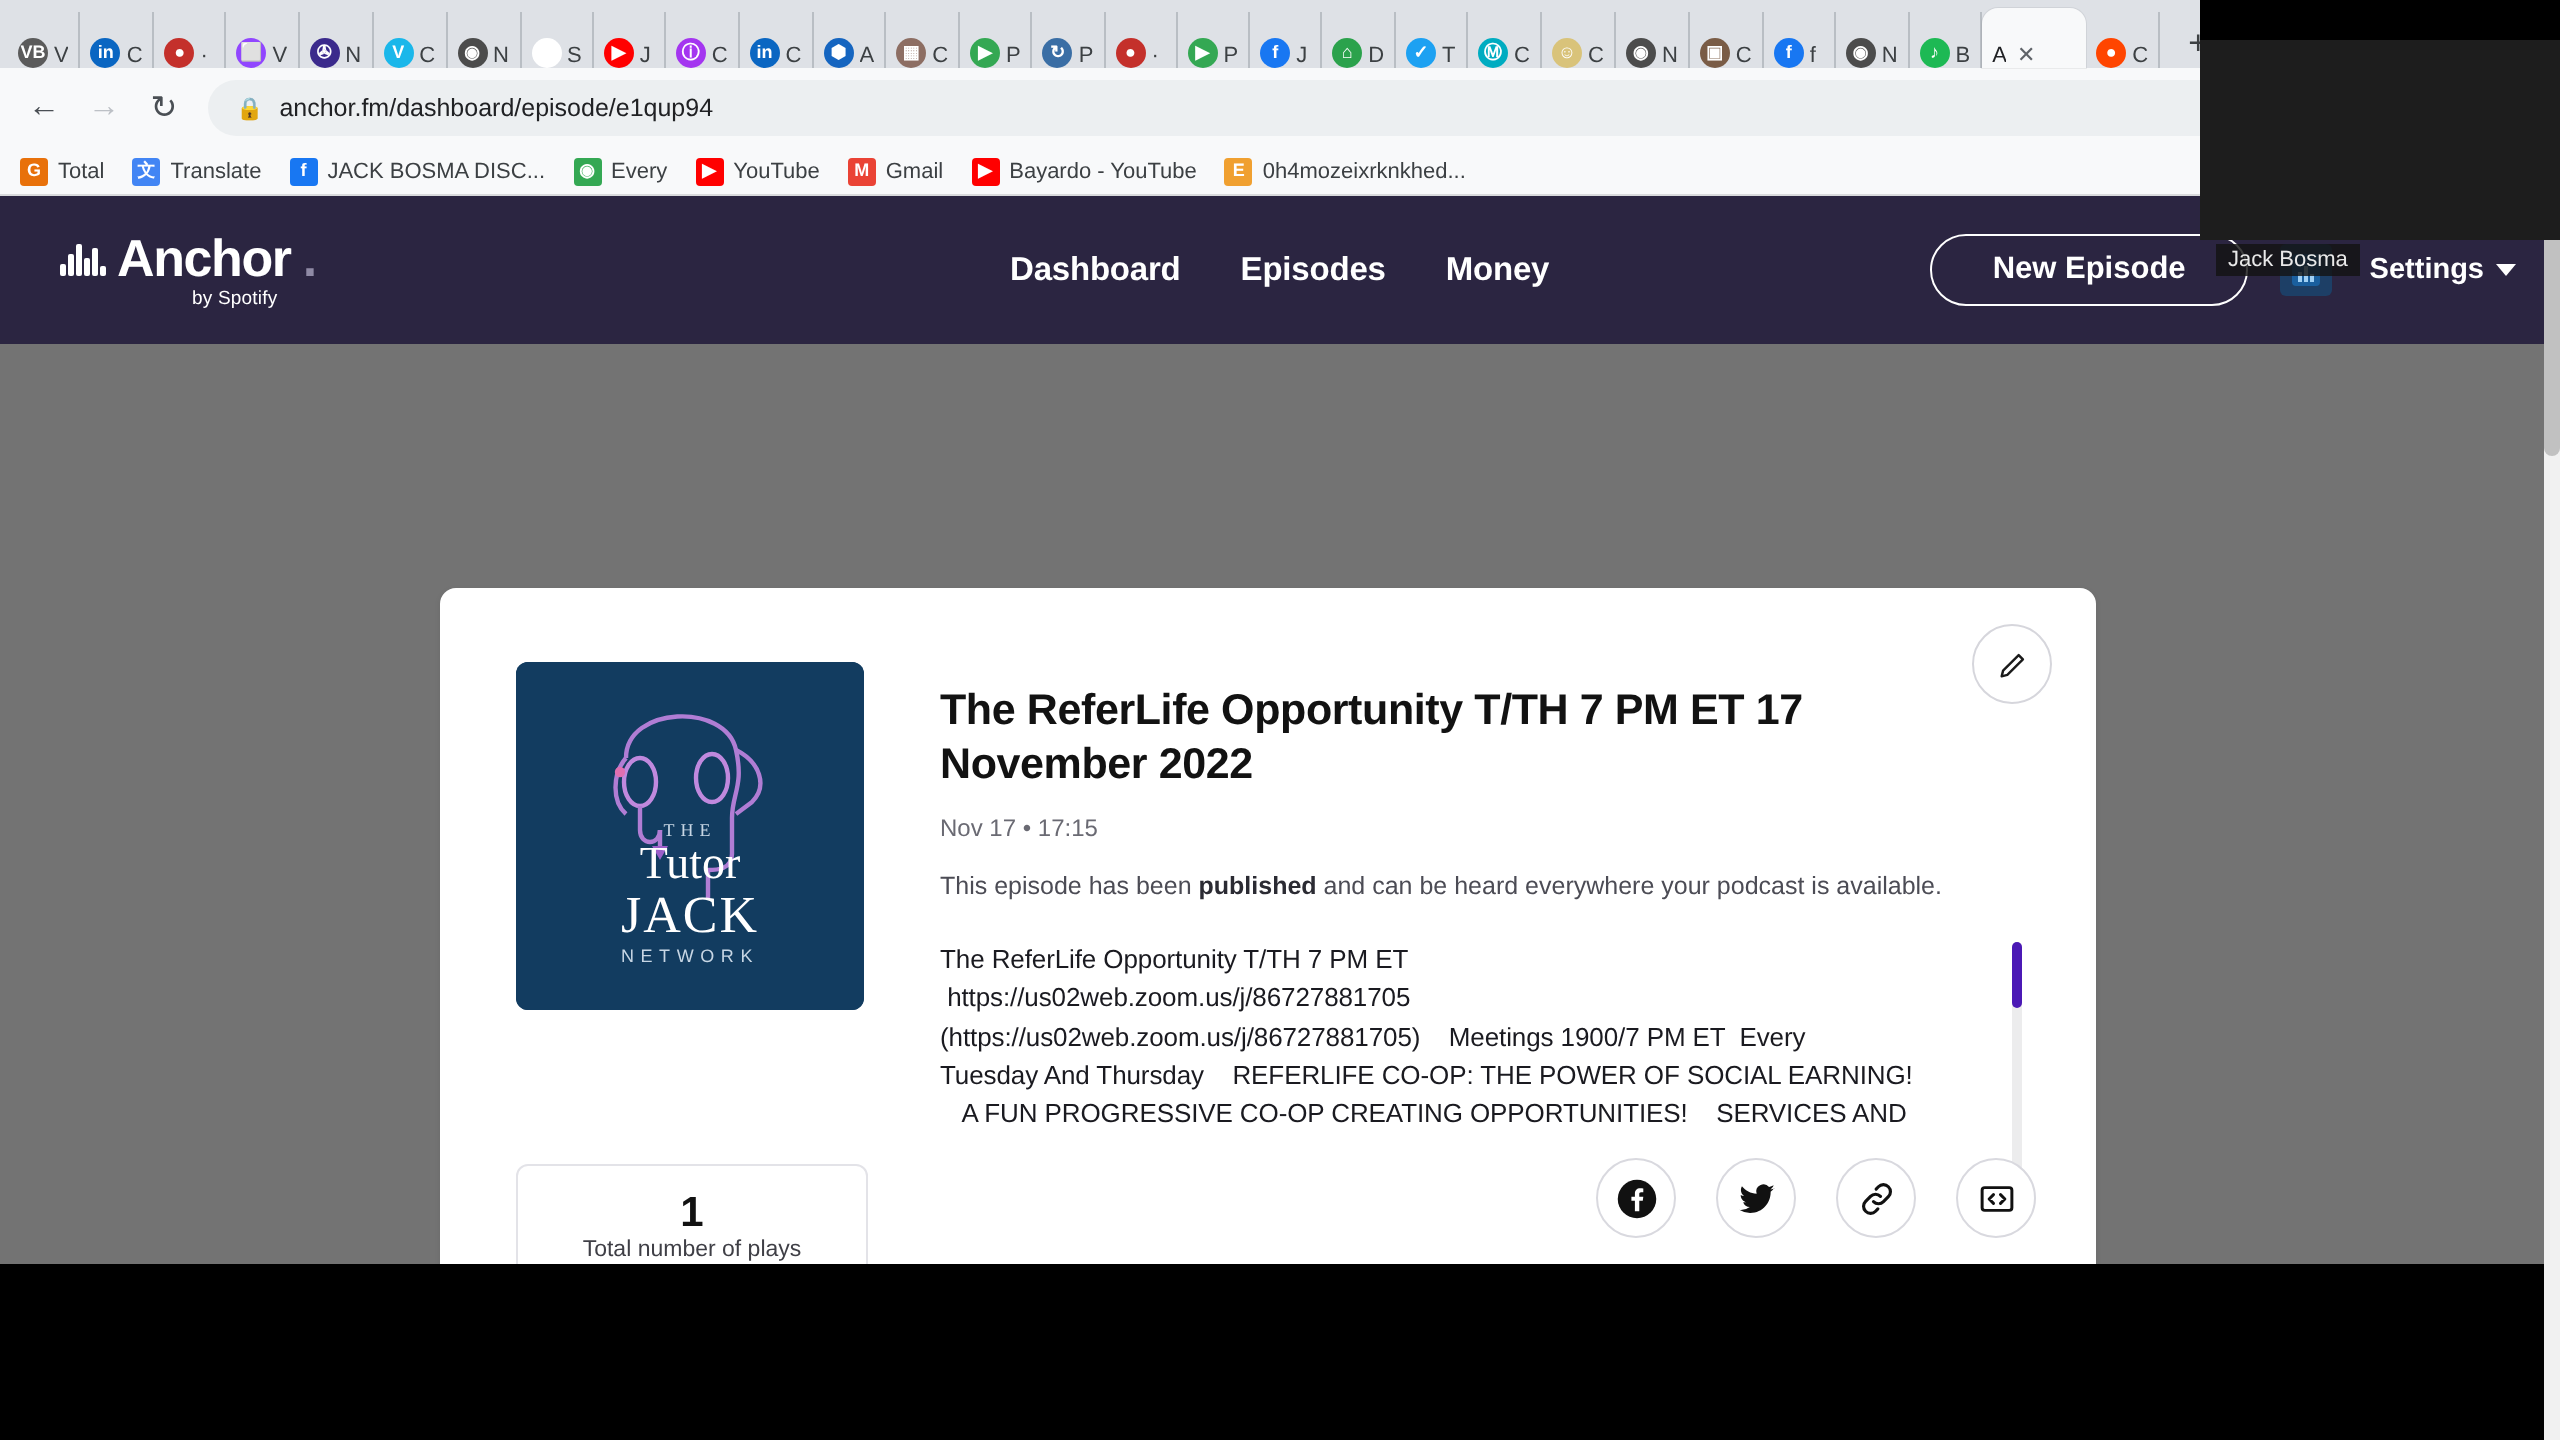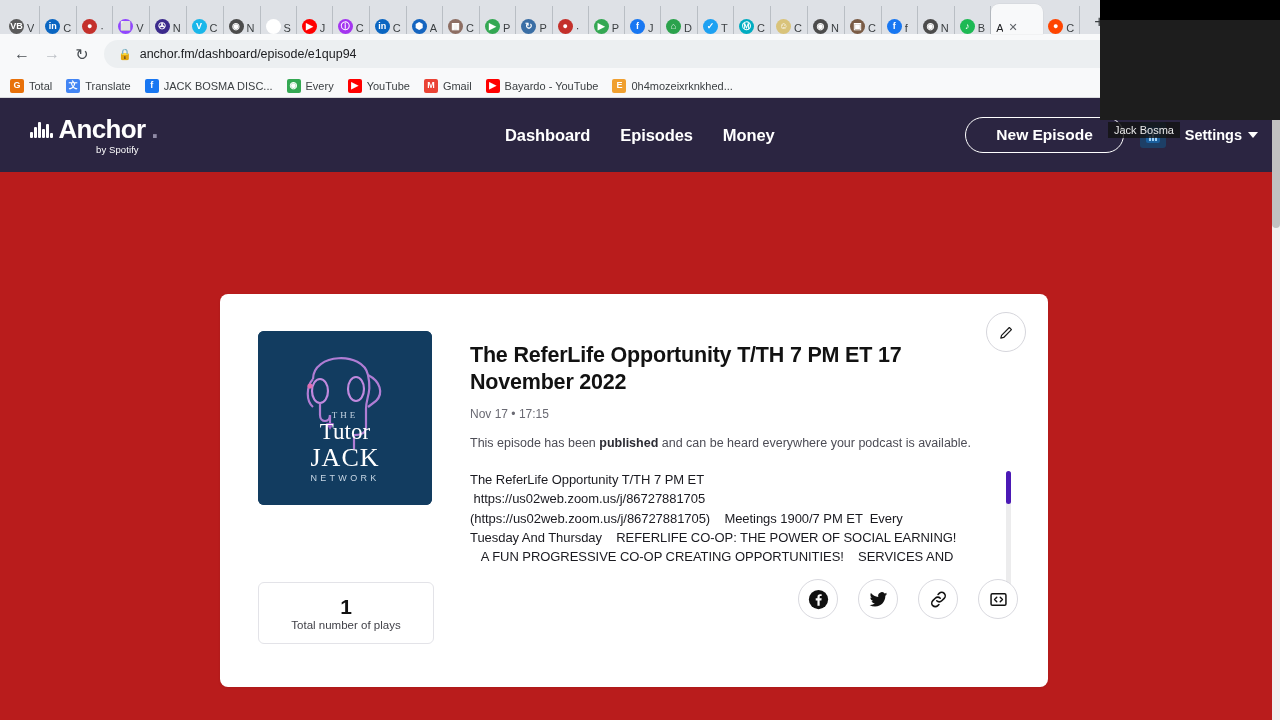--- a/index.html
+++ b/index.html
@@ -78,21 +78,21 @@
     border-bottom: 1px solid #d9dadc;
   }
   .bm { display: flex; align-items: center; gap: 5px; font-size: 11px; color: #3c4043; white-space: nowrap; }
   .bm .bmico {
     width: 14px; height: 14px; border-radius: 2px;
     display: flex; align-items: center; justify-content: center;
     font-size: 9px; color: #fff; font-weight: bold; line-height: 1; flex: 0 0 14px;
   }
 
   
-  .app { position: absolute; top: 98px; left: 0; width: 1272px; height: 622px; background: #b91c1c; overflow: hidden; }
+  .app { position: absolute; top: 98px; left: 0; width: 1272px; height: 534px; background: #737373; overflow: hidden; }
   .nav {
     height: 74px; width: 1272px; background: #2b2541;
     display: flex; align-items: center; padding: 0 30px;
     position: relative;
   }
   .logo { display: flex; flex-direction: column; align-items: flex-start; width: 200px; }
   .logo-main { display: flex; align-items: center; gap: 6px; }
   .wave { display: flex; align-items: flex-end; gap: 1.5px; height: 18px; }
   .wave i { display: block; width: 2.5px; background: #fff; border-radius: 1px; }
   .logo-word { color: #fff; font-size: 26px; font-weight: bold; letter-spacing: -0.7px; line-height: 1; }

